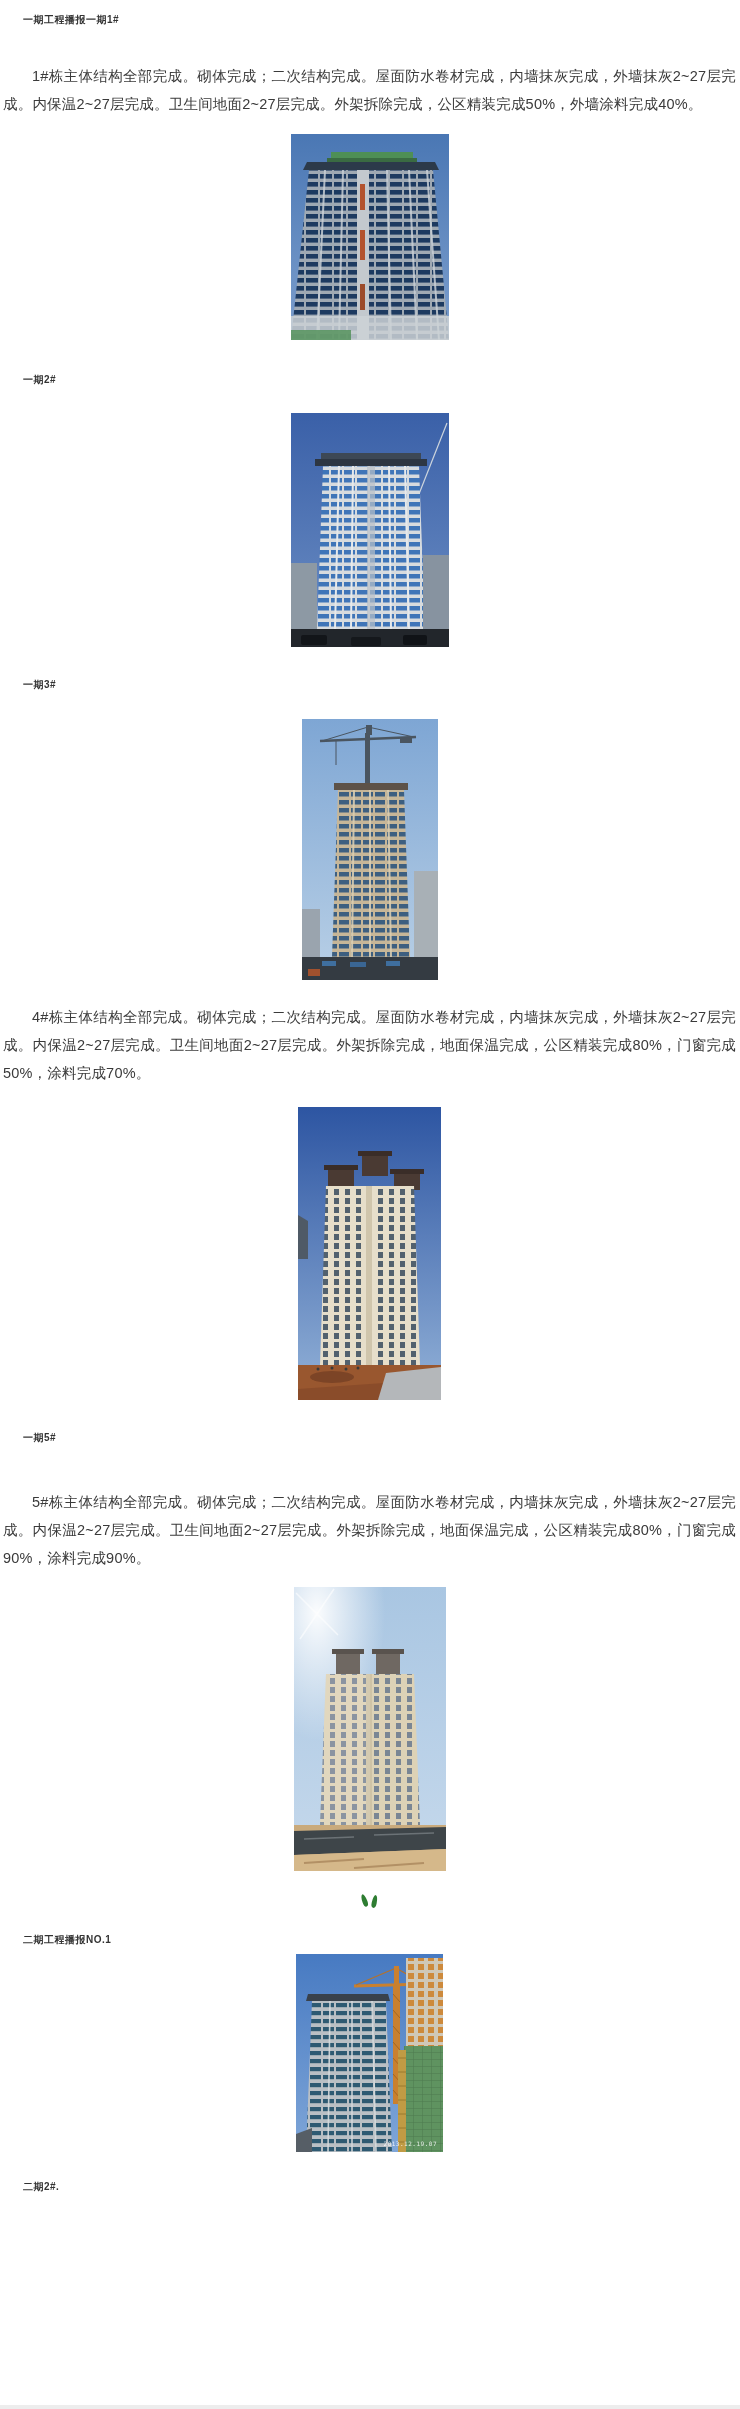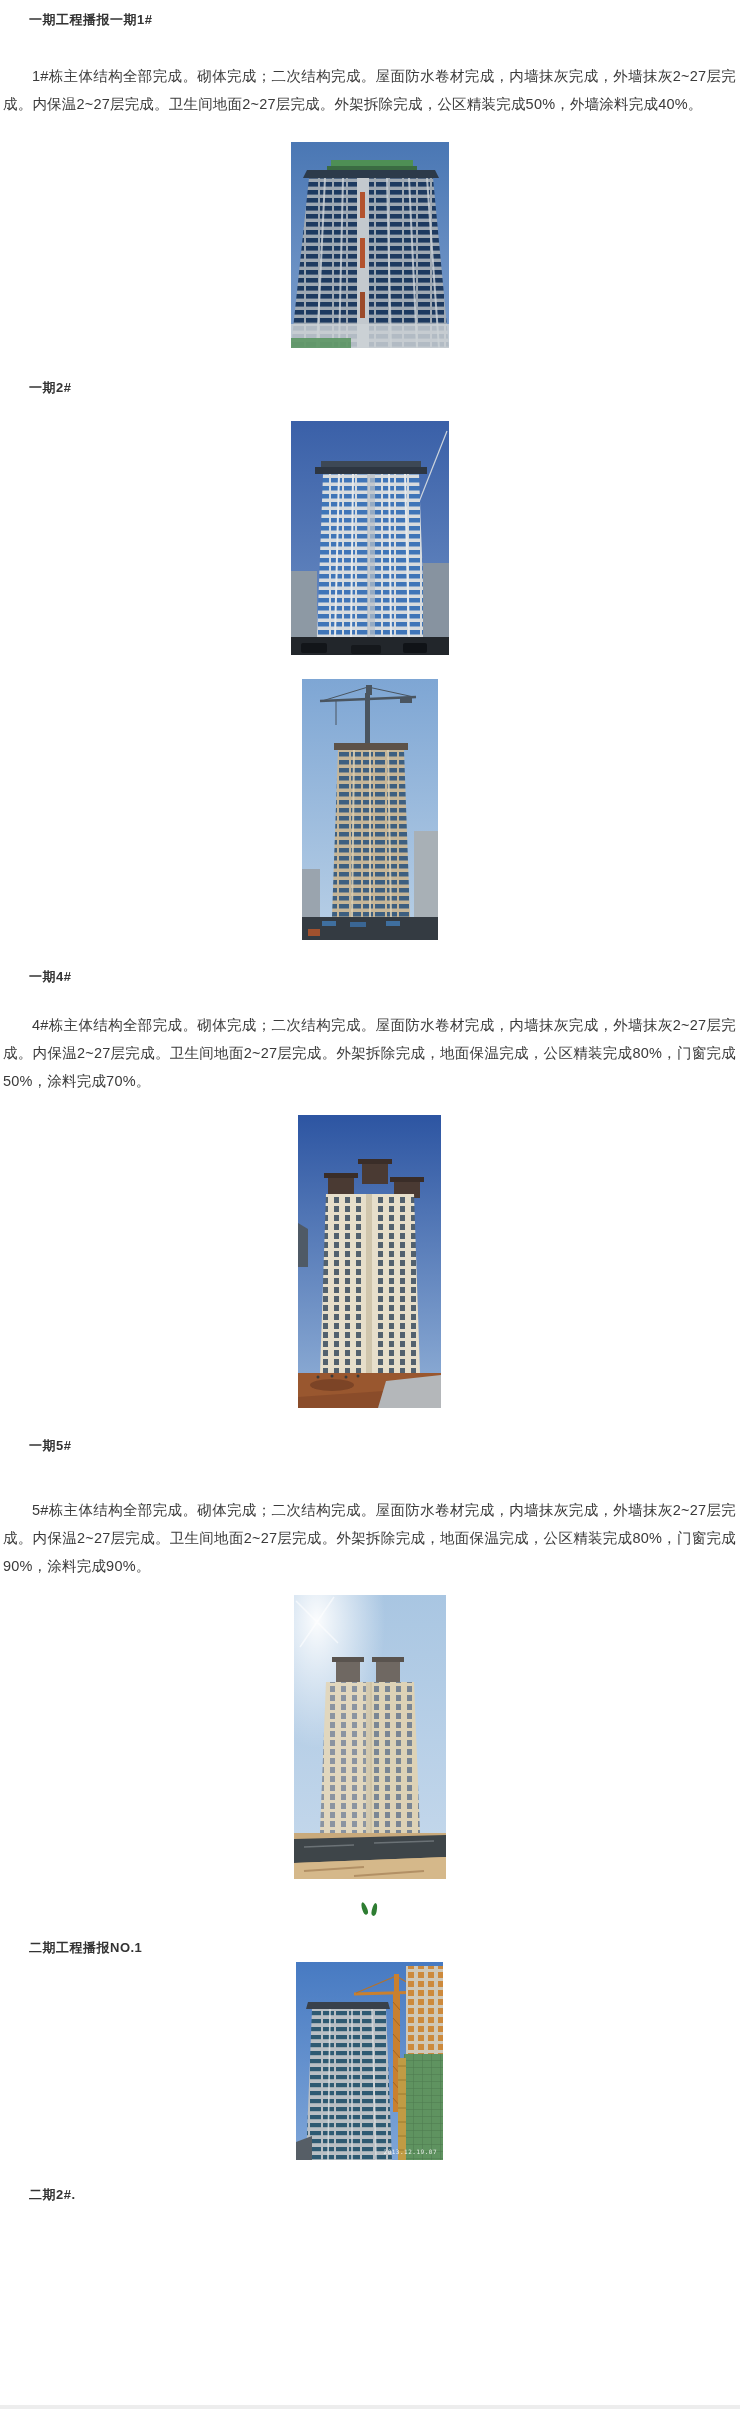--- a/index.html
+++ b/index.html
@@ -1,40 +1,40 @@
 <!DOCTYPE html>
 <html><head>
 <meta charset="utf-8">
 <style>
   html,body{margin:0;padding:0;background:#ffffff;}
   body{width:740px;min-height:2409px;position:relative;
        font-family:"Liberation Sans","DejaVu Sans",sans-serif;color:#333333;}
   .wrap{padding:6px 4px 0 3px;}
-  h2.hd{font-size:13px;font-weight:bold;line-height:28px;margin:0;
+  h2.hd{font-size:10px;font-weight:bold;line-height:28px;margin:0;
         text-indent:2em;color:#333333;letter-spacing:0.5px;}
   p.para{font-size:14.5px;line-height:28px;margin:0;text-indent:2em;
          text-align:justify;color:#3a3a3a;letter-spacing:0.2px;}
   figure.photo{display:block;margin:0 auto;position:relative;padding:0;}
   figure.photo svg{display:block;}
   .wm{position:absolute;right:6px;bottom:5px;font-size:6px;color:rgba(255,255,255,0.85);
       font-family:"DejaVu Sans Mono",monospace;letter-spacing:0.5px;}
   .leafrow{height:28px;display:flex;align-items:center;justify-content:center;}
   .leaf{display:inline-block;width:5px;height:13px;background:#2e7d32;
         border-radius:50% 50% 50% 50% / 62% 62% 38% 38%;}
   .leaf.l1{transform:rotate(-20deg);}
   .leaf.l2{transform:rotate(12deg);margin-left:5px;margin-top:3px;}
   .bottom-edge{position:absolute;left:0;bottom:0;width:740px;height:4px;background:#ededed;}
 </style>
 </head>
 <body>
 
 <div class="wrap">
 
   <h2 class="hd" style="margin-bottom:28px">一期工程播报一期1#</h2>
-  <p class="para" style="margin-bottom:24px">1#栋主体结构全部完成。砌体完成；二次结构完成。屋面防水卷材完成，内墙抹灰完成，外墙抹灰2~27层完成。内保温2~27层完成。卫生间地面2~27层完成。外架拆除完成，公区精装完成50%，外墙涂料完成40%。</p>
+  <p class="para" style="margin-bottom:16px">1#栋主体结构全部完成。砌体完成；二次结构完成。屋面防水卷材完成，内墙抹灰完成，外墙抹灰2~27层完成。内保温2~27层完成。卫生间地面2~27层完成。外架拆除完成，公区精装完成50%，外墙涂料完成40%。</p>
   <figure class="photo" style="width:158px;margin-bottom:26px" aria-label="一期1#栋塔楼仰视照片，顶部绿色安全网">
     <svg width="158" height="206" viewBox="0 0 158 206">
       <defs>
         <linearGradient id="p1sky" x1="0" y1="0" x2="0" y2="1">
           <stop offset="0" stop-color="#4a77b4"></stop>
             <stop offset="1" stop-color="#7d9fcd"></stop>
         </linearGradient>
         <pattern id="p1w" width="14" height="8" patternUnits="userSpaceOnUse">
           <rect width="14" height="8" fill="#9fa9b3"></rect>
           <rect x="1" y="0" width="12" height="4.6" fill="#1d3a60"></rect>
@@ -84,20 +84,21 @@
       <rect x="132" y="142" width="26" height="74" fill="#8793a0"></rect>
       <g>
         <rect x="0" y="216" width="158" height="18" fill="#22262b"></rect>
         <rect x="10" y="222" width="26" height="10" rx="2" fill="#121519"></rect>
         <rect x="60" y="224" width="30" height="9" rx="2" fill="#15181c"></rect>
         <rect x="112" y="222" width="24" height="10" rx="2" fill="#101317"></rect>
       </g>
     </svg>
   </figure>
 
+  <h2 class="hd" style="margin-bottom:20px">一期3#</h2>
   <figure class="photo" style="width:136px;margin-bottom:23px" aria-label="一期3#栋塔楼与塔吊照片">
     <svg width="136" height="261" viewBox="0 0 136 261">
       <defs>
         <linearGradient id="p3sky" x1="0" y1="0" x2="0" y2="1">
           <stop offset="0" stop-color="#7ea6d4"></stop>
             <stop offset="1" stop-color="#b9d0e6"></stop>
         </linearGradient>
         <pattern id="p3w" width="12" height="8" patternUnits="userSpaceOnUse">
           <rect width="12" height="8" fill="#c6b698"></rect>
           <rect x="1" y="1" width="10" height="4.5" fill="#3d5f80"></rect>
@@ -121,21 +122,20 @@
       <g>
         <rect x="0" y="238" width="136" height="23" fill="#343b42"></rect>
         <rect x="20" y="242" width="14" height="5" fill="#3f6f9f"></rect>
         <rect x="48" y="243" width="16" height="5" fill="#3a6694"></rect>
         <rect x="84" y="242" width="14" height="5" fill="#3f6f9f"></rect>
         <rect x="6" y="250" width="12" height="7" fill="#a1512e"></rect>
       </g>
     </svg>
   </figure>
 
-  <h2 class="hd" style="margin-bottom:20px">一期4#</h2>
   <p class="para" style="margin-bottom:20px">4#栋主体结构全部完成。砌体完成；二次结构完成。屋面防水卷材完成，内墙抹灰完成，外墙抹灰2~27层完成。内保温2~27层完成。卫生间地面2~27层完成。外架拆除完成，地面保温完成，公区精装完成80%，门窗完成50%，涂料完成70%。</p>
   <figure class="photo" style="width:143px;margin-bottom:24px" aria-label="一期4#栋塔楼照片，楼顶深色塔帽，前景红土">
     <svg width="143" height="293" viewBox="0 0 143 293">
       <defs>
         <linearGradient id="p4sky" x1="0" y1="0" x2="0" y2="1">
           <stop offset="0" stop-color="#2d55a2"></stop>
             <stop offset="1" stop-color="#93b2d8"></stop>
         </linearGradient>
         <pattern id="p4w" width="11" height="9" patternUnits="userSpaceOnUse">
           <rect width="11" height="9" fill="#e6deca"></rect>

